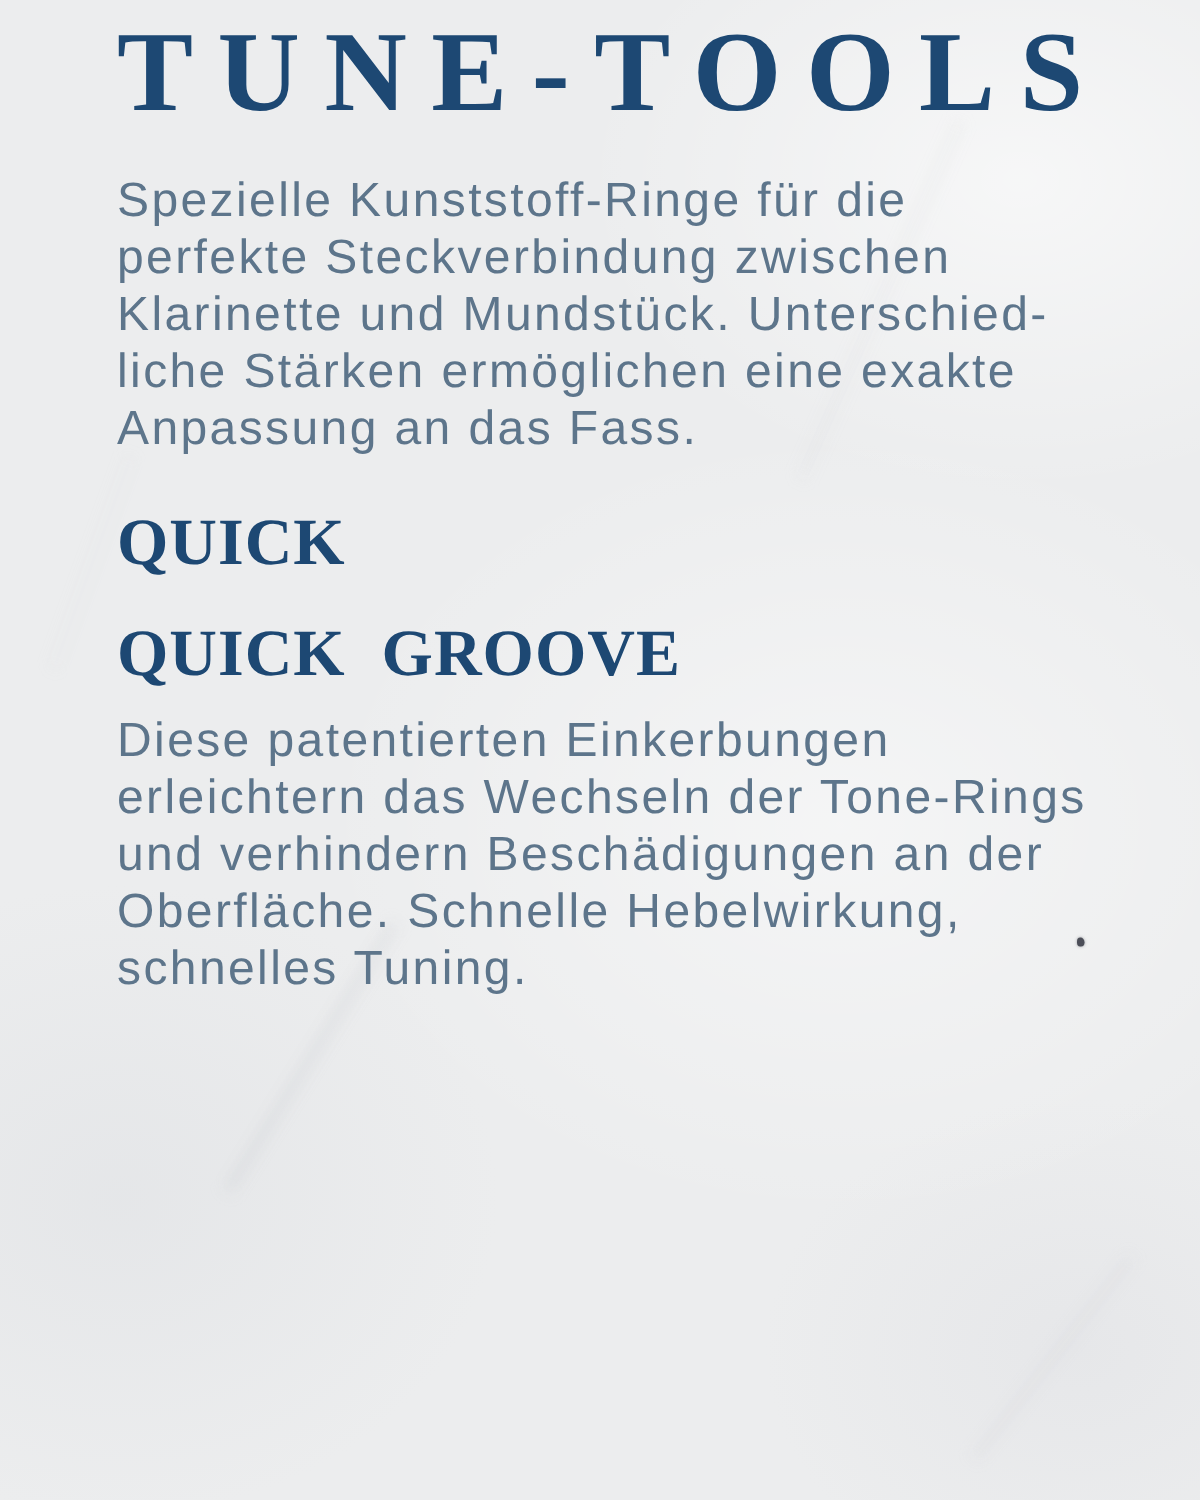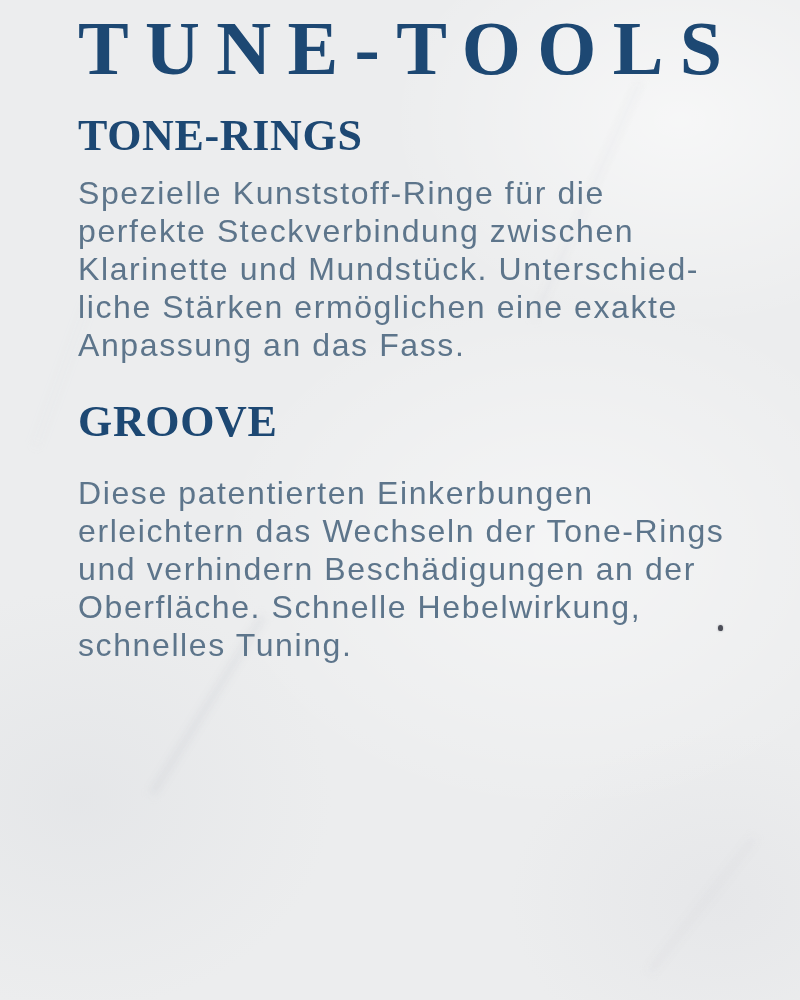--- a/index.html
+++ b/index.html
@@ -97,33 +97,33 @@
   <div class="vein vein-3"></div>
   <div class="vein vein-4"></div>
   <div class="speck"></div>
 
   <div class="content">
 
     <h1 class="title">TUNE-TOOLS</h1>
 
 
     <section class="section-tone-rings">
-      <h2 class="section-heading">TONE-RINGS</h2>
       <p class="section-body">Spezielle Kunststoff-Ringe für die
 perfekte Steckverbindung zwischen
 Klarinette und Mundstück. Unterschied-
 liche Stärken ermöglichen eine exakte
 Anpassung an das Fass.</p>
     </section>
 
     <section class="section-driver">
-      <h2 class="section-heading">GROOVE</h2>
+      <h2 class="section-heading">QUICK</h2>
     </section>
 
     <section class="section-quick-groove">
+      <h2 class="section-heading">QUICK GROOVE</h2>
       <p class="section-body">Diese patentierten Einkerbungen
 erleichtern das Wechseln der Tone-Rings
 und verhindern Beschädigungen an der
 Oberfläche. Schnelle Hebelwirkung,
 schnelles Tuning.</p>
     </section>
 
   </div>
 </div>
 

